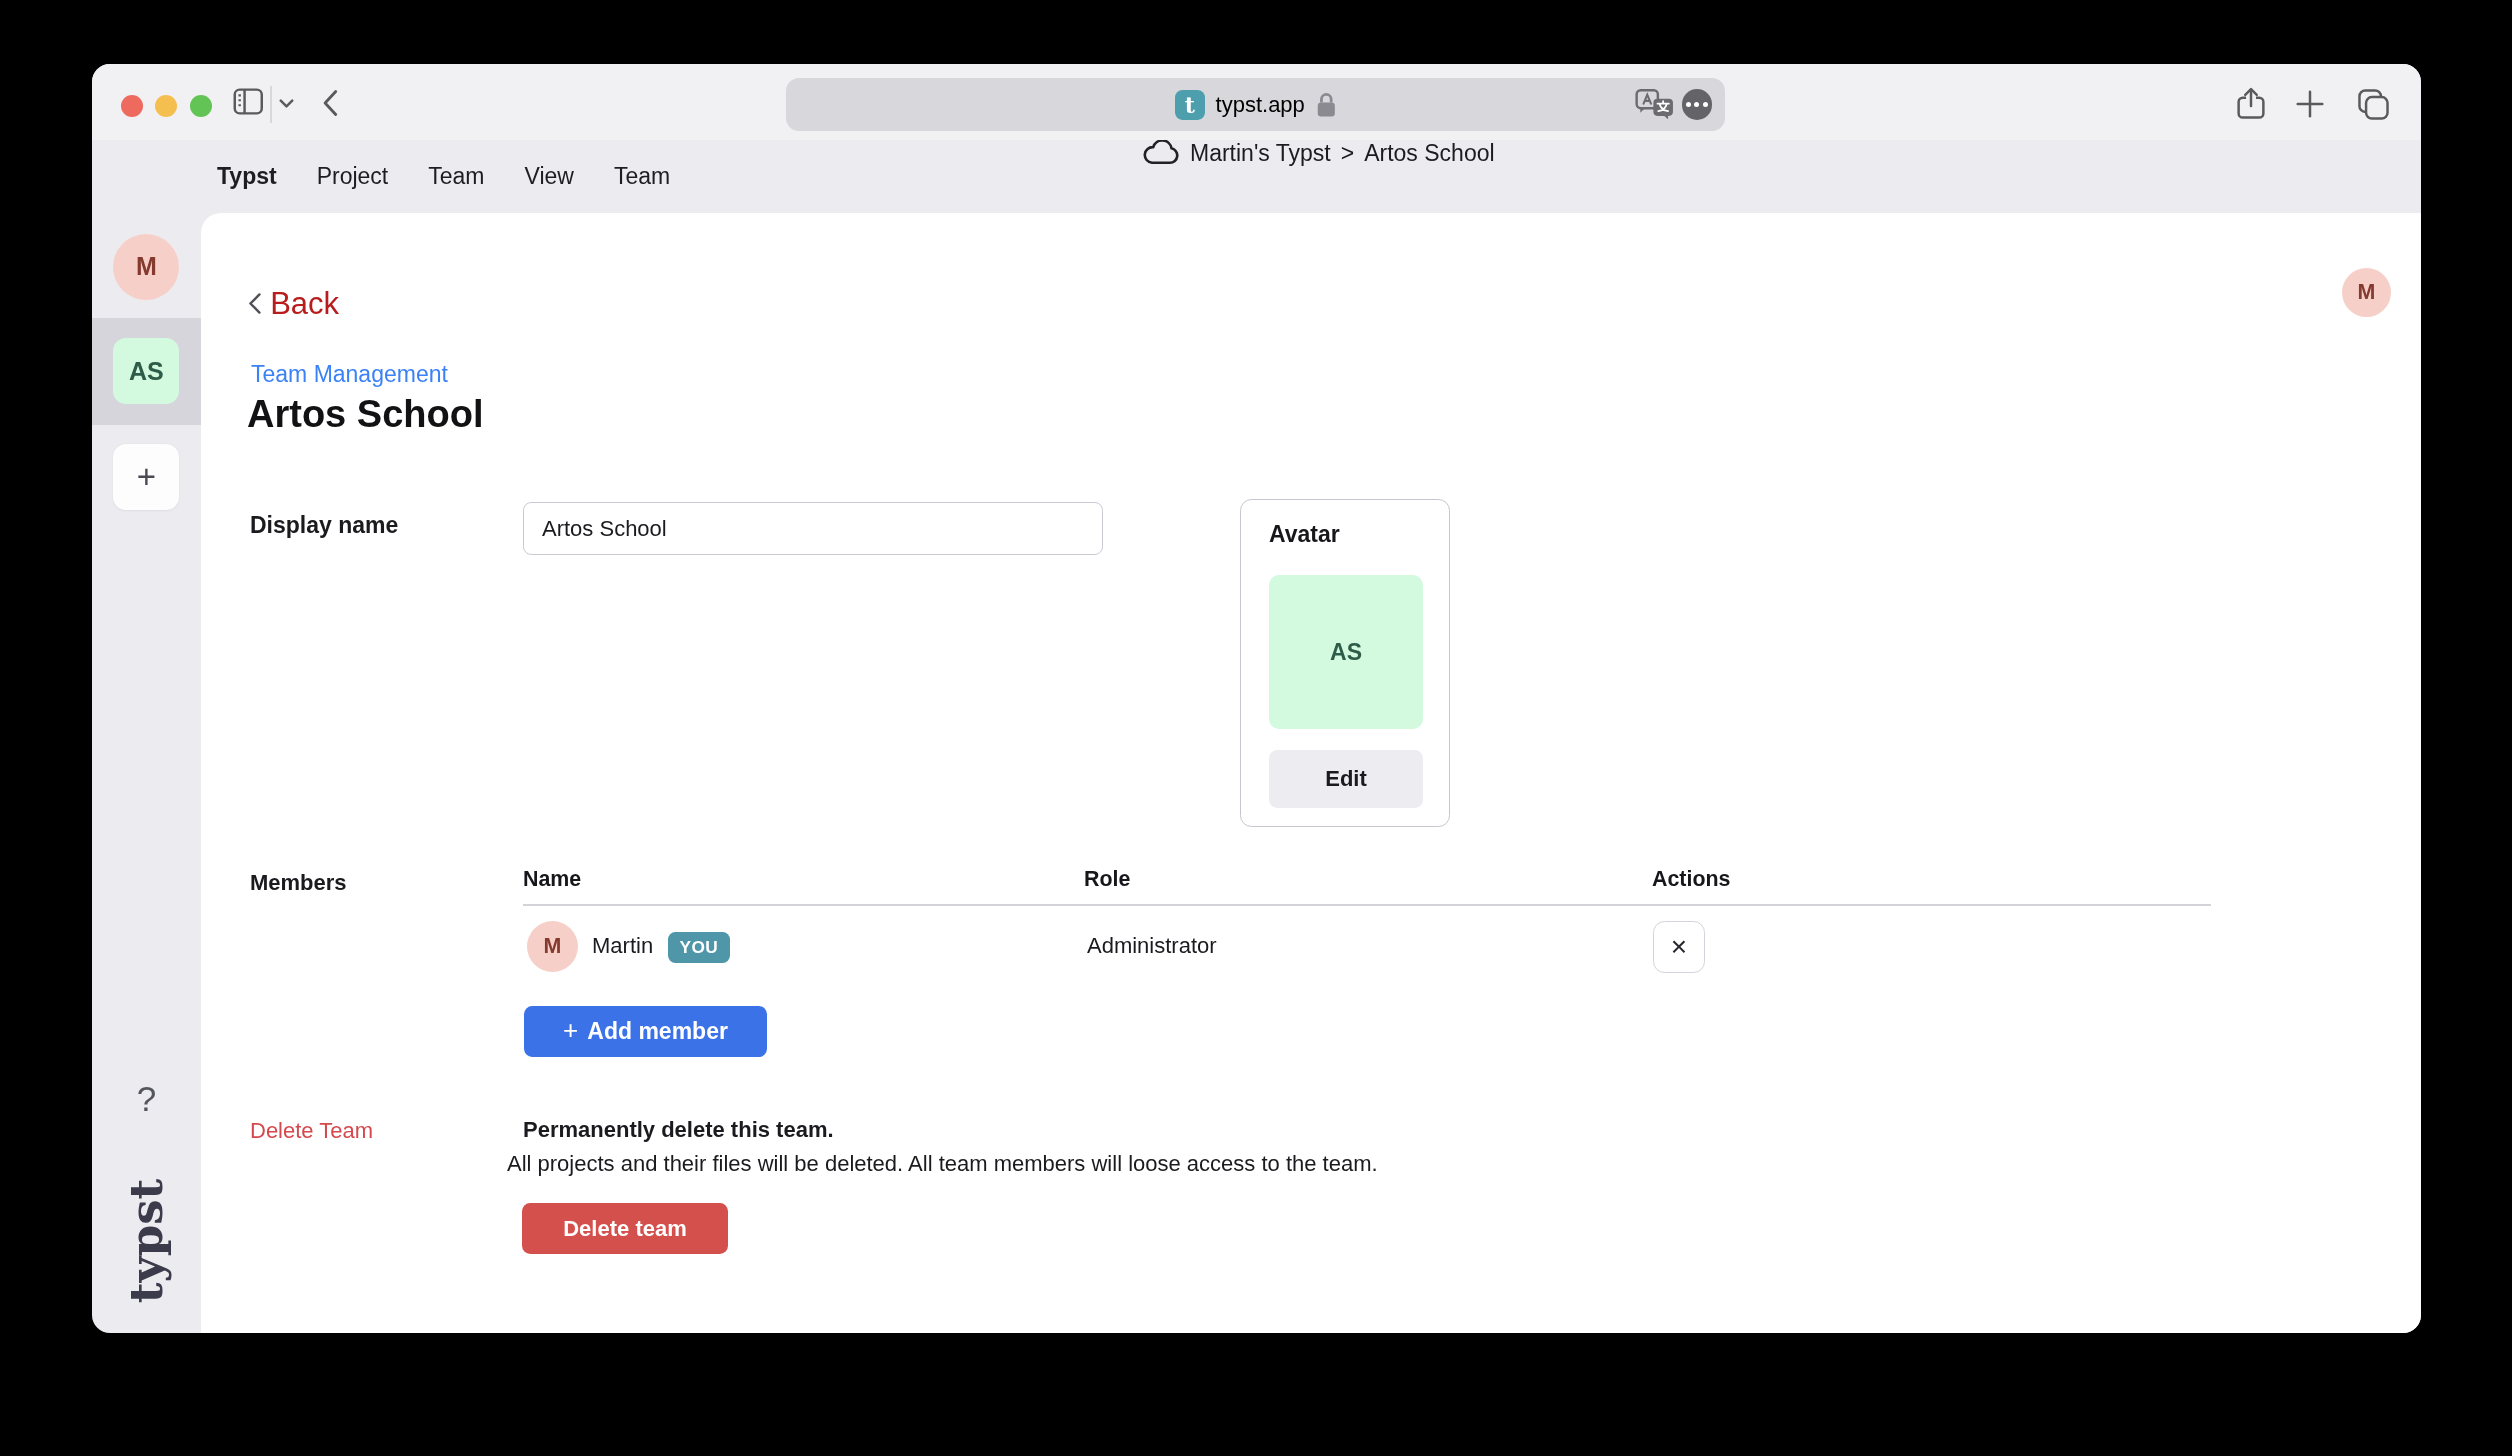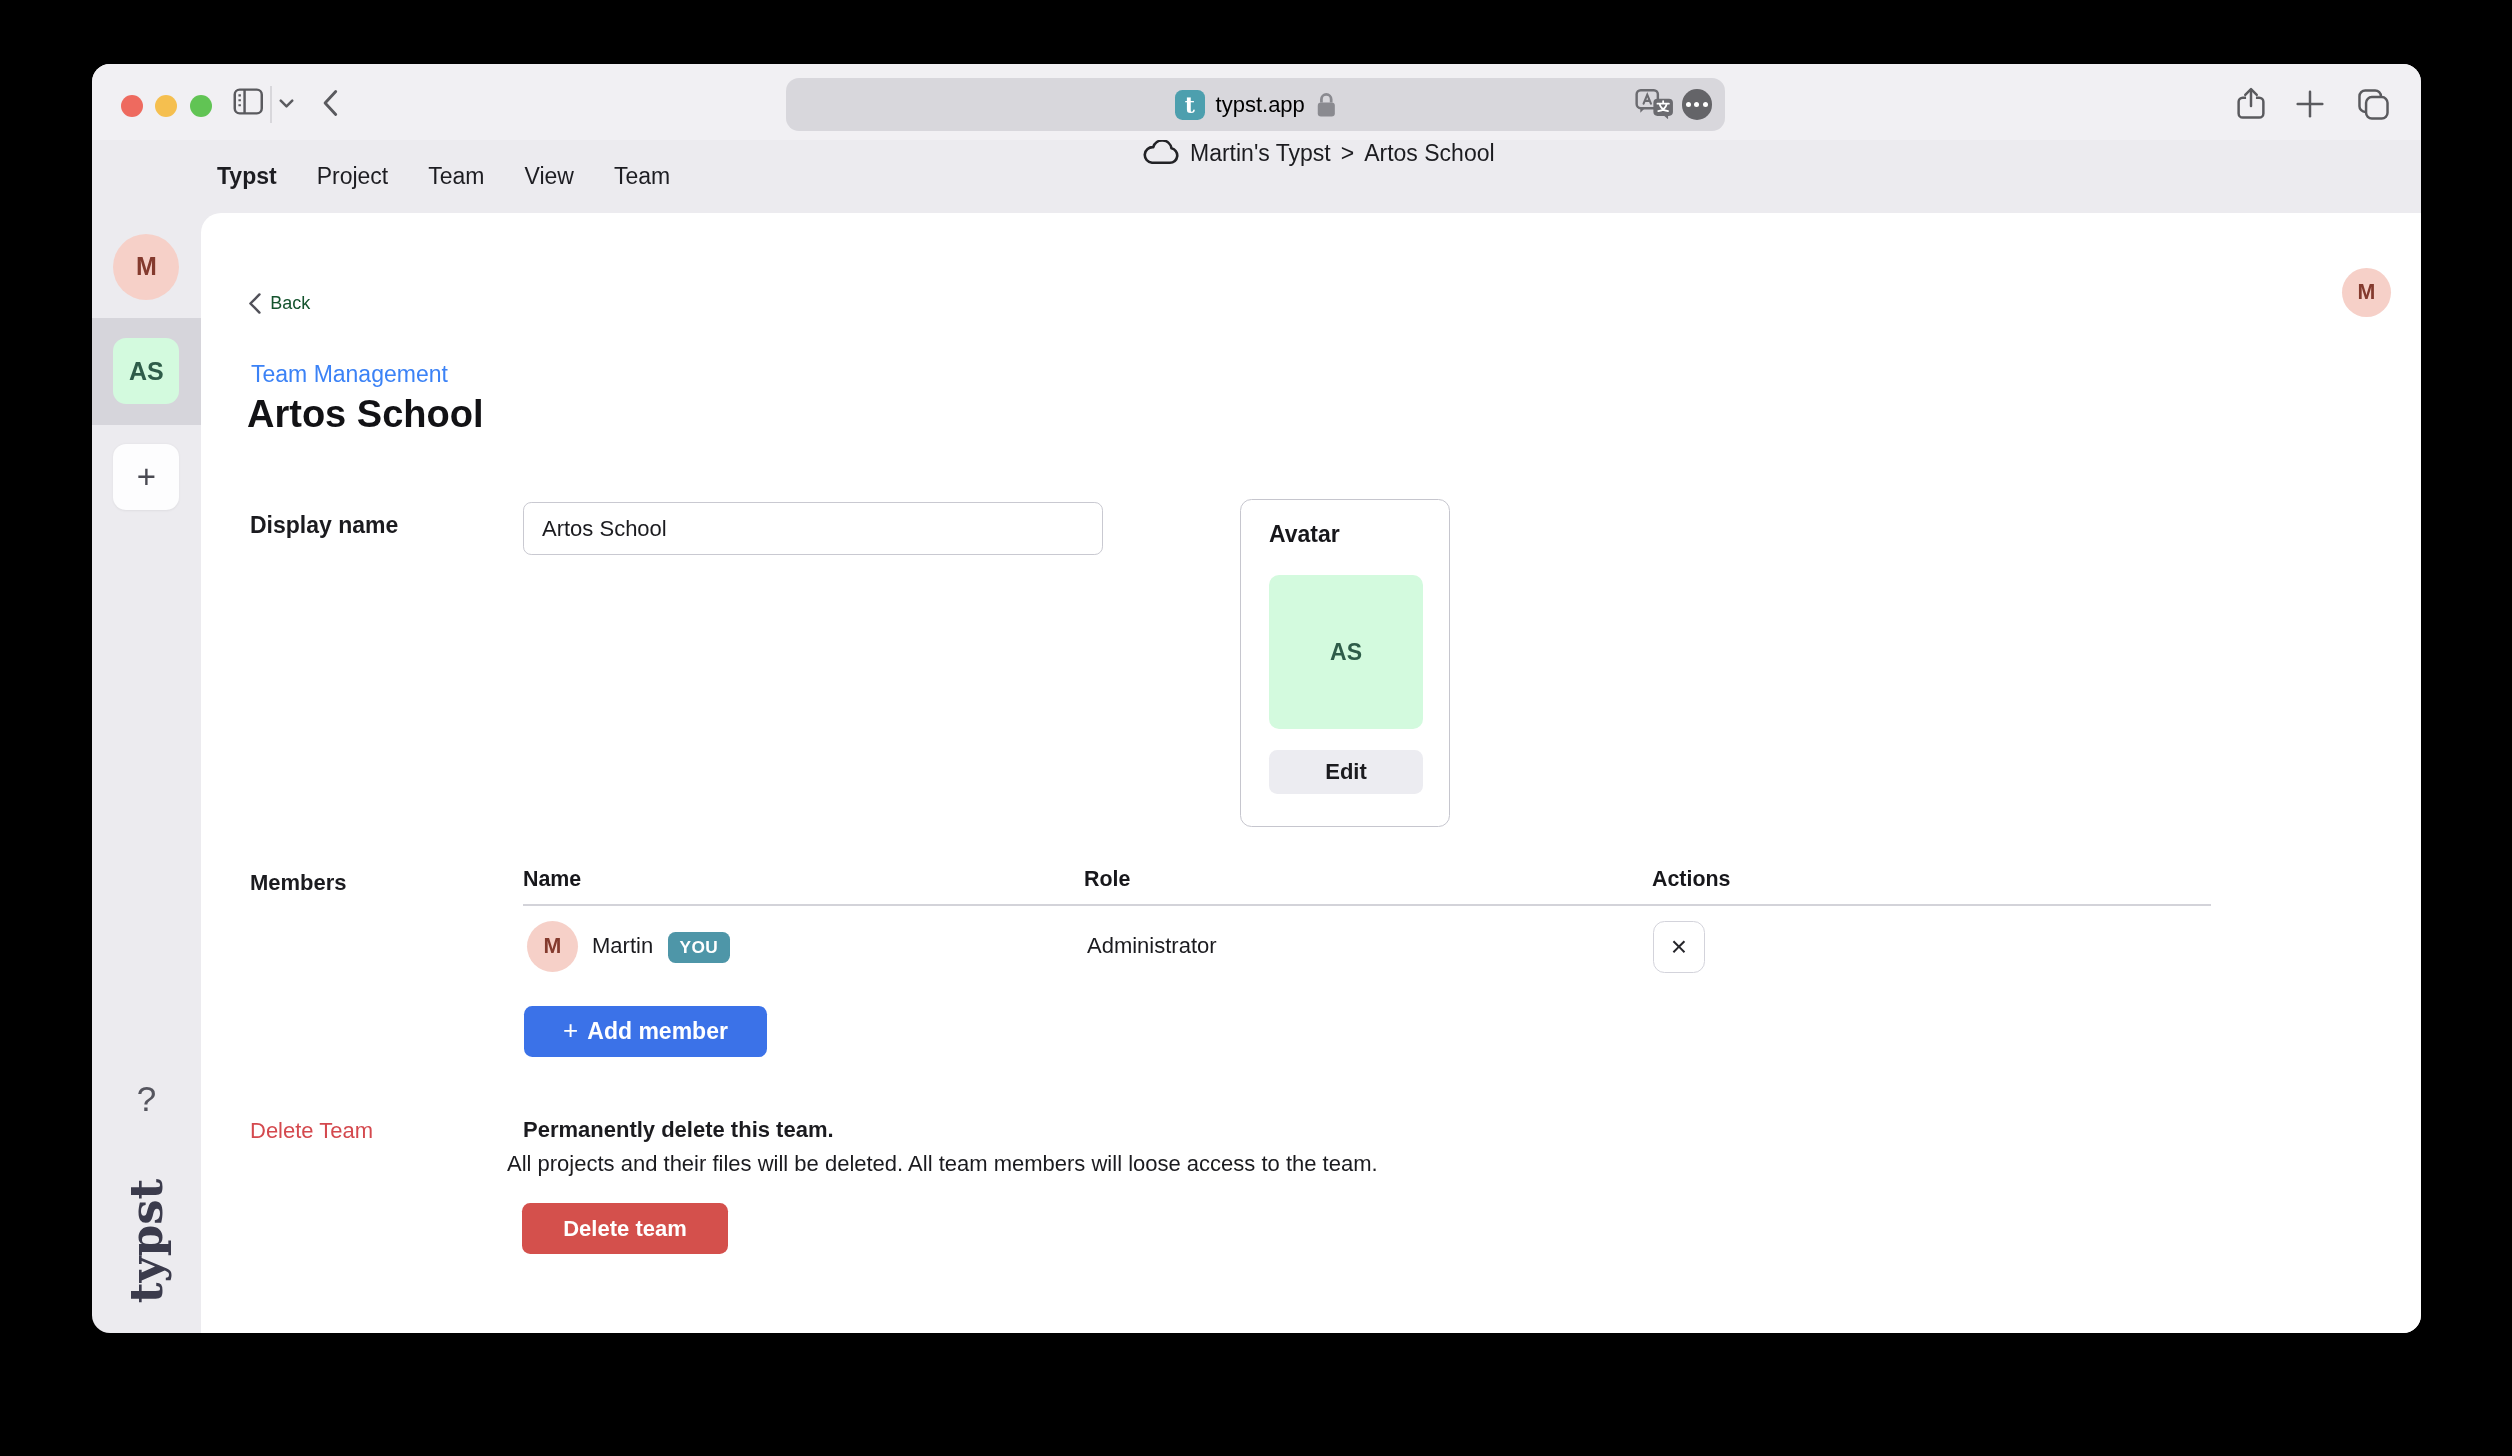--- a/index.html
+++ b/index.html
@@ -57,21 +57,21 @@
                font-weight:400; font-size:33px; box-shadow:0 0.8px 2.5px rgba(0,0,0,.06); }
   .rail-help { position:absolute; left:0; width:109px; top:866px; text-align:center;
                font-size:35px; color:#55555e; }
   .rail-logo { position:absolute; left:54px; top:1028px; transform:translate(-50%,-50%) rotate(-90deg);
                font-family:"DejaVu Serif", serif; font-weight:700; font-size:45px; color:#3b3b4c; }
 
   .main { position:relative; flex:1; background:#fff; border-radius:20px 0 0 0; }
 
   .back-link { position:absolute; left:46px; top:73px; height:35px;
                display:flex; align-items:center; gap:8.2px;
-               font-size:18px; color:#14532d; cursor:pointer; }
+               font-size:31px; color:#b91c1c; cursor:pointer; }
 
   .user-avatar { position:absolute; left:2141px; top:55px; width:49px; height:49px; border-radius:50%;
                  background:var(--avatar-pink-bg); color:var(--avatar-pink-text);
                  font-weight:700; font-size:21.4px;
                  display:flex; align-items:center; justify-content:center; }
 
   .section-label { position:absolute; left:50px; top:148px; font-size:23px; color:#3b82f6; }
   .page-title    { position:absolute; left:46px; top:180px; font-size:38px; font-weight:700; color:#121215; }
 
   .field-label   { position:absolute; left:49px; top:299px; font-size:23px; font-weight:700; color:#1b1b1f; }
@@ -80,21 +80,21 @@
                    font-size:22px; color:#1b1b1f; padding:0 18px;
                    font-family:"Liberation Sans", sans-serif; outline:none; }
 
   .avatar-card { position:absolute; left:1039px; top:286px; width:210px; height:328px;
                  border:1.6px solid #c6c6ce; border-radius:11.5px; background:#fff; }
   .card-title  { position:absolute; left:28px; top:21.4px; font-size:23px; font-weight:700; color:#17171b; }
   .card-green  { position:absolute; left:28px; top:75px; width:154px; height:154px; border-radius:10px;
                  background:var(--avatar-green-bg); color:var(--avatar-green-text);
                  font-weight:700; font-size:23px;
                  display:flex; align-items:center; justify-content:center; }
-  .edit-btn    { position:absolute; left:28px; top:250px; width:154px; height:44px; border:none;
+  .edit-btn    { position:absolute; left:28px; top:250px; width:154px; height:58px; border:none;
                  border-radius:8.2px; background:#ececf1; font-size:22px; font-weight:700; color:#1b1b1f;
                  font-family:"Liberation Sans", sans-serif; cursor:pointer; }
 
   .members-label { position:absolute; left:49px; top:657px; font-size:22px; font-weight:700; color:#1b1b1f; }
   .th { position:absolute; top:654px; font-size:21.4px; font-weight:700; color:#17171b; }
   .th-name { left:322px; } .th-role { left:883px; } .th-actions { left:1451px; }
   .table-line { position:absolute; left:322px; top:691px; width:1688px; height:1.6px; background:#d3d3d9; }
 
   .row-avatar { position:absolute; left:326px; top:708px; width:51px; height:51px; border-radius:50%;
                 background:var(--avatar-pink-bg); color:var(--avatar-pink-text);

